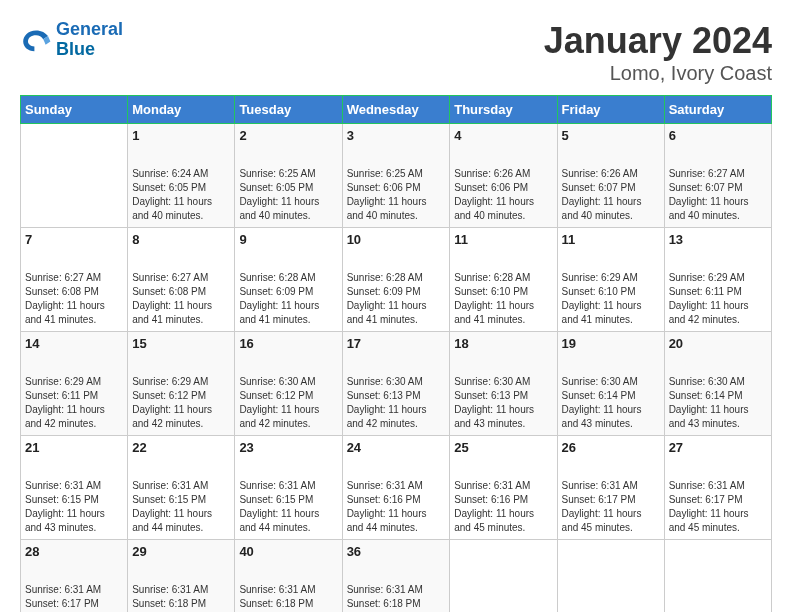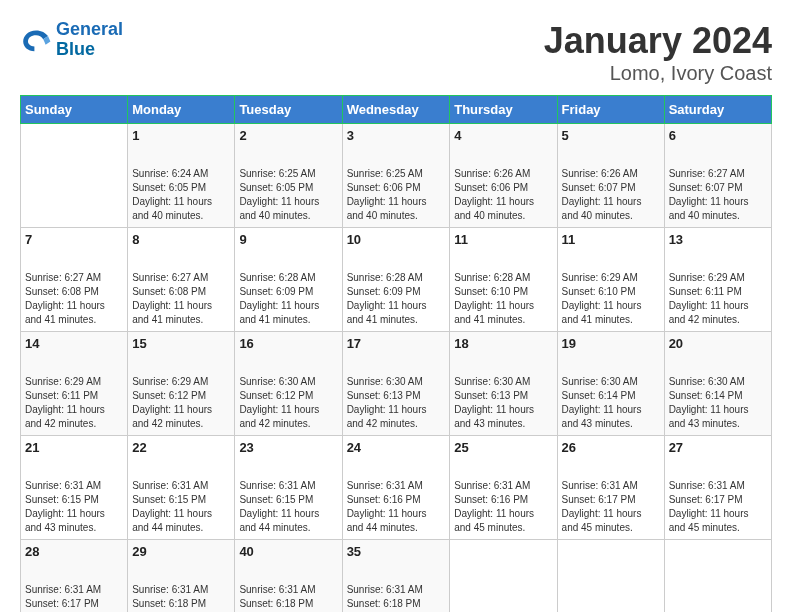--- a/index.html
+++ b/index.html
@@ -246,21 +246,21 @@
         </td>
         <td>
           <div class="day-number">29</div>
           <div class="day-info">Sunrise: 6:31 AM<br>Sunset: 6:18 PM<br>Daylight: 11 hours and 46 minutes.</div>
         </td>
         <td>
           <div class="day-number">40</div>
           <div class="day-info">Sunrise: 6:31 AM<br>Sunset: 6:18 PM<br>Daylight: 11 hours and 46 minutes.</div>
         </td>
         <td>
-          <div class="day-number">35</div>
+          <div class="day-number">36</div>
           <div class="day-info">Sunrise: 6:31 AM<br>Sunset: 6:18 PM<br>Daylight: 11 hours and 46 minutes.</div>
         </td>
         <td class="empty-cell"></td>
         <td class="empty-cell"></td>
         <td class="empty-cell"></td>
       </tr>
     </tbody>
 </table>
 
 </body></html>

